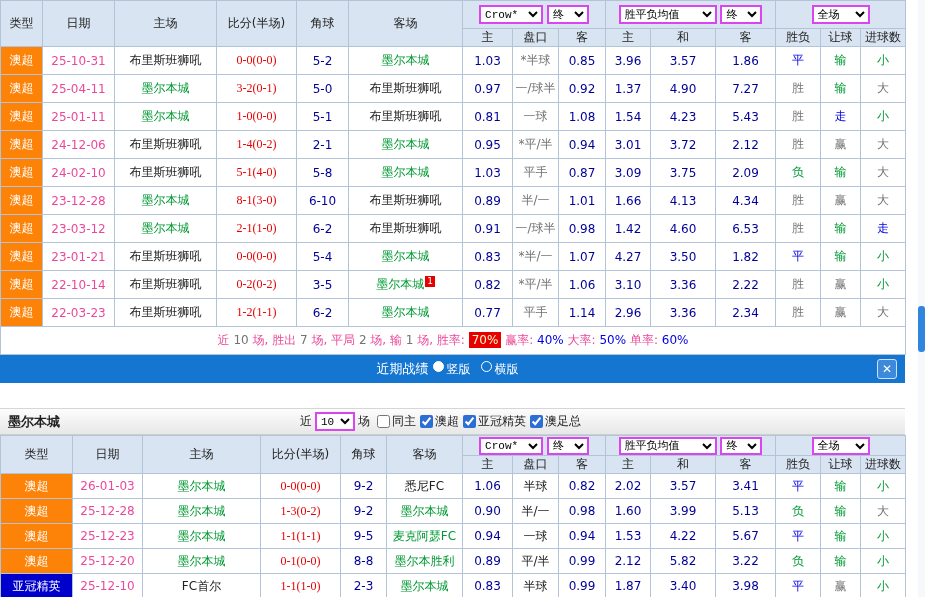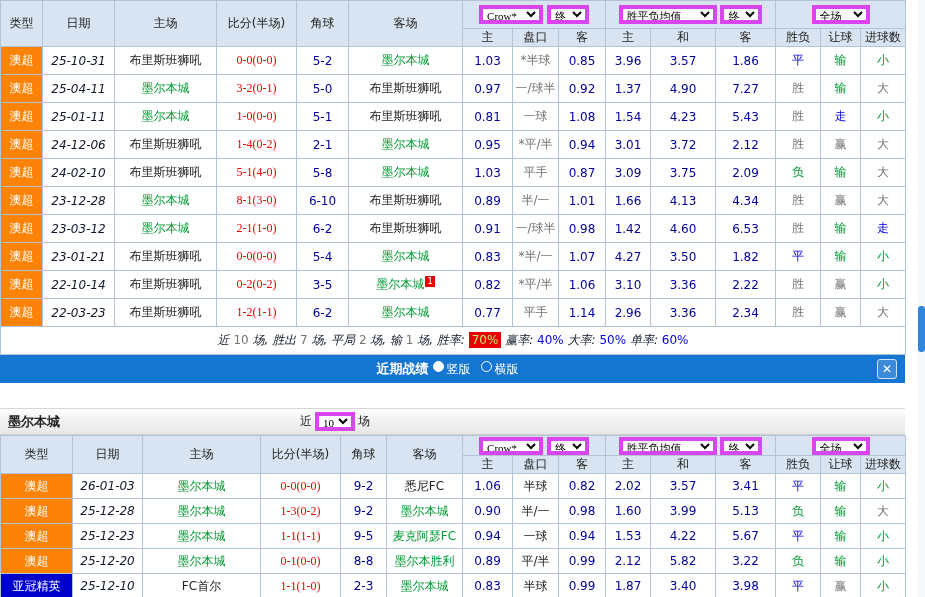--- a/index.html
+++ b/index.html
@@ -29,66 +29,66 @@
   .grid thead th { background: #d8e4f1; }
   .t1 thead tr.hr1 { height: 28px; }
   .t1 thead tr.hr2 { height: 17px; }
   .t1 tbody tr { height: 28px; }
   .t1 tfoot tr { height: 28px; }
   .t2 thead tr.hr1 { height: 20px; }
   .t2 thead tr.hr2 { height: 15px; }
   .t2 tbody tr { height: 25px; }
 
   .sel {
-    font-family: Liberation Serif, serif;
+    font-family: Liberation Mono, monospace;
     font-size: 11px;
     height: 19px;
-    border: 4px solid #d946ef;
+    border: 2px solid #d946ef;
     background: #fff;
     vertical-align: middle;
   }
   .t2 .sel { height: 18px; }
   .w64 { width: 64px; } .w42 { width: 42px; } .w98 { width: 98px; }
   .w58 { width: 58px; } .w40 { width: 40px; }
 
   .league { color: #fff; }
   .league.orange { background: #fd8308; }
   .league.blue { background: #0000cc; }
 
   .c-red   { color: #737373; }
   .c-green { color: #009933; }
   .c-blue  { color: #0000e6; }
   .c-navy  { color: #000099; }
   .c-dark  { color: #222; }
-  .c-black { color: #0f172a; font-style: italic; }
+  .c-black { color: #ec4899; }
   .score   { color: #e60000; font-family: Liberation Serif, serif; }
   .team    { cursor: pointer; }
 
   .redcard {
     display: inline-block;
     background: #e60000;
     color: #fff;
     font-size: 9px;
     line-height: 11px;
     padding: 0 2px;
     margin-left: 1px;
     vertical-align: top;
   }
 
   tfoot td { border: 1px solid #b3c4d9; background: #fff; }
-  .pct-badge { background: #e60000; color: #bef264; padding: 1px 3px; }
+  .pct-badge { background: #e60000; color: #fef9c3; padding: 1px 3px; }
 
   .bluebar {
     width: 905px; height: 28px;
     background: #1576d2;
     color: #fff;
     display: flex; align-items: center; justify-content: center;
     position: relative;
   }
-  .bar-title { font-weight: bold; font-size: 13px; }
+  .bar-title { font-weight: normal; font-size: 13px; }
   .bar-options { display: inline-flex; align-items: center; margin-left: 4px; }
   .bar-radio-label { display: inline-flex; align-items: flex-start; margin-right: 10px; cursor: pointer; }
   .radio {
     display: inline-block; width: 11px; height: 11px;
     border: 1px solid #fff; border-radius: 50%;
     margin-right: 3px; background: transparent;
   }
   .radio.on { background: #fff; }
   .bar-close {
     position: absolute; right: 8px; top: 4px;
@@ -370,20 +370,33 @@
 </div>
 
 <div class="gap"></div>
 
 <div class="teamband">
   <span class="team-title">墨尔本城</span>
   <span class="controls">
     <span>近</span>
     <select class="sel w40"><option>10</option></select>
     <span>场</span>
+    <span id="filters"><label>
+          <input type="checkbox" style="">
+          <span>同主</span>
+        </label><label>
+          <input type="checkbox" checked="" style="">
+          <span>澳超</span>
+        </label><label>
+          <input type="checkbox" checked="" style="">
+          <span>亚冠精英</span>
+        </label><label>
+          <input type="checkbox" checked="" style="">
+          <span>澳足总</span>
+        </label></span>
   </span>
 </div>
 
 <table class="grid t2">
   <colgroup>
     <col style="width:72px">
       <col style="width:70px">
       <col style="width:118px">
       <col style="width:80px">
     <col style="width:46px">

